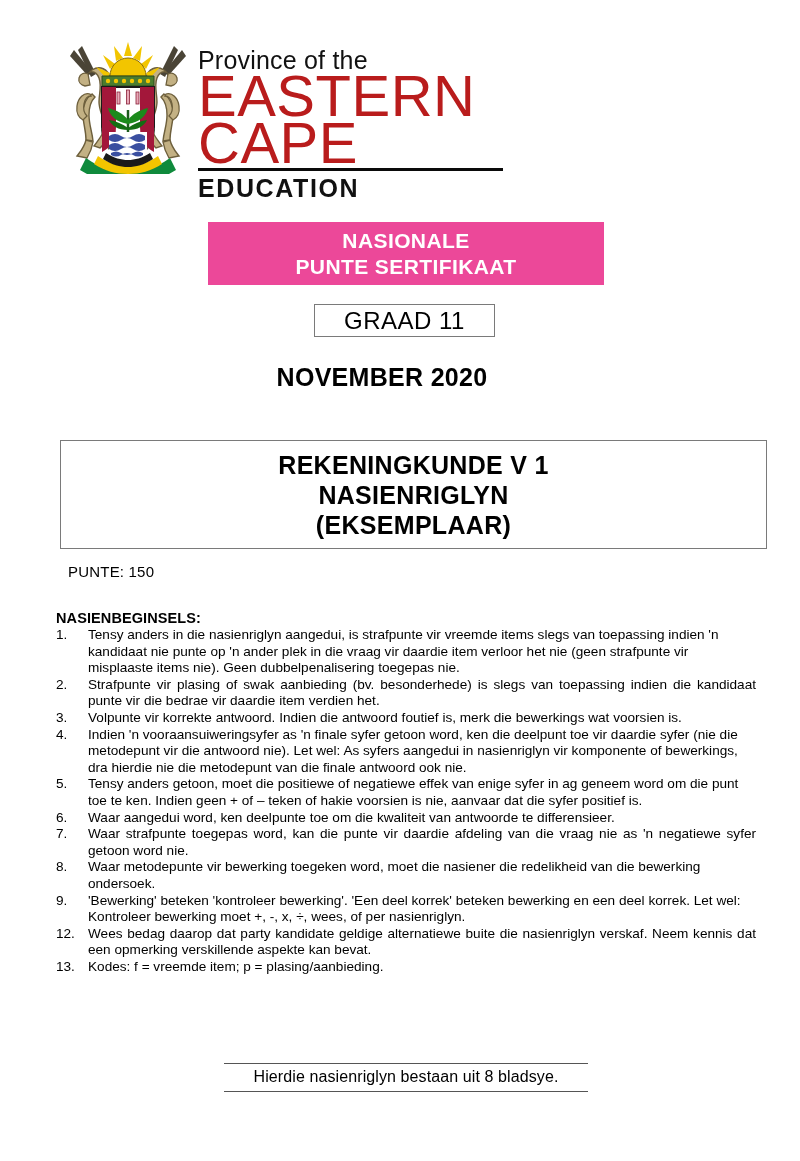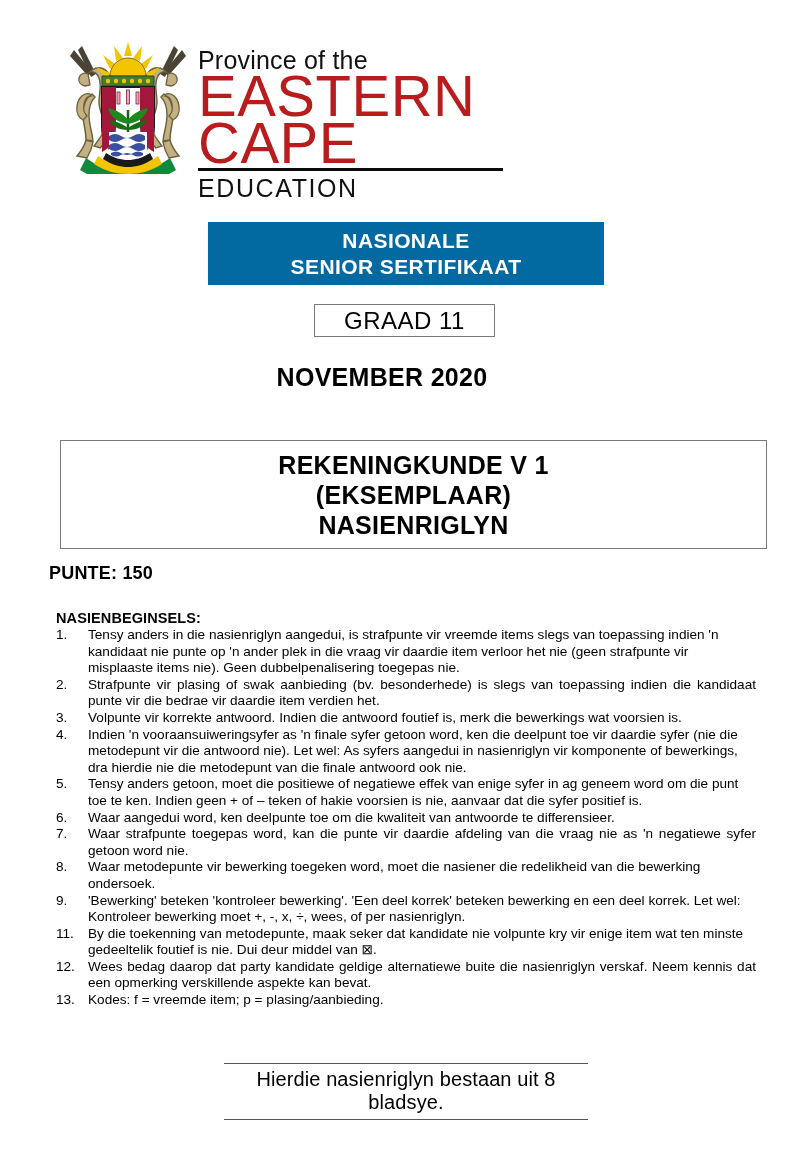--- a/index.html
+++ b/index.html
@@ -60,32 +60,32 @@
     width: 305px;
     height: 3px;
     background: #0a0a0a;
     margin-top: 2px;
     margin-bottom: 4px;
   }
   .wm-line3 {
     font-size: 25px;
     line-height: 27px;
     letter-spacing: 1.6px;
-    font-weight: 400;
+    font-weight: 700;
     color: #111;
   }
 
   
   .black-banner {
     position: absolute;
     left: 208px;
     top: 222px;
     width: 396px;
     height: 63px;
-    background: #0369a1;
+    background: #ec4899;
     color: #ffffff;
     display: flex;
     flex-direction: column;
     align-items: center;
     justify-content: center;
     font-weight: bold;
     font-size: 21px;
     line-height: 26px;
     letter-spacing: 0.4px;
   }
@@ -135,24 +135,24 @@
     font-weight: bold;
     font-size: 25px;
     line-height: 30px;
     letter-spacing: 0.3px;
     margin-left: 12px;
   }
 
   
   .marks {
     position: absolute;
-    left: 49px;
+    left: 68px;
     top: 563px;
-    font-weight: bold;
-    font-size: 18px;
+    font-weight: normal;
+    font-size: 15px;
     letter-spacing: 0.2px;
   }
 
   
   .principles-heading {
     position: absolute;
     left: 56px;
     top: 610px;
     font-weight: bold;
     font-size: 14.5px;
@@ -185,21 +185,21 @@
   
   .pages-box {
     position: absolute;
     left: 224px;
     top: 1063px;
     width: 364px;
     border-top: 1.5px solid #555;
     border-bottom: 1.5px solid #555;
     padding: 4px 0 5px 0;
     text-align: center;
-    font-size: 20px;
+    font-size: 16px;
     letter-spacing: 0.1px;
   }
 </style>
 </head>
 <body>
 
 <div class="masthead">
   <div class="crest">
     <svg viewBox="0 0 132 142" xmlns="http://www.w3.org/2000/svg">
 
@@ -276,33 +276,33 @@
   <div class="wordmark">
     <div class="wm-line1">Province of the</div>
     <div class="wm-line2">EASTERN CAPE</div>
     <div class="wm-rule"></div>
     <div class="wm-line3">EDUCATION</div>
   </div>
 </div>
 
 <div class="black-banner">
   <div>NASIONALE</div>
-  <div>SENIOR SERTIFIKAAT</div>
+  <div>PUNTE SERTIFIKAAT</div>
 </div>
 
 <div class="grade-box">
   <span>GRAAD 11</span>
 </div>
 
 <div class="exam-date">NOVEMBER 2020</div>
 
 <div class="subject-box">
   <div>REKENINGKUNDE V 1</div>
+  <div>NASIENRIGLYN</div>
   <div>(EKSEMPLAAR)</div>
-  <div>NASIENRIGLYN</div>
 </div>
 
 <div class="marks">PUNTE:  150</div>
 
 <div class="principles-heading">NASIENBEGINSELS:</div>
 <div class="principles-list">
     <div class="principle-row">
       <div class="principle-num">1.</div>
       <div class="principle-text">Tensy anders in die nasienriglyn aangedui, is strafpunte vir vreemde items slegs van toepassing indien 'n kandidaat nie punte op 'n ander plek in die vraag vir daardie item verloor het nie (geen strafpunte vir misplaaste items nie). Geen dubbelpenalisering toegepas nie.</div>
     </div>
@@ -332,24 +332,20 @@
     </div>
     <div class="principle-row">
       <div class="principle-num">8.</div>
       <div class="principle-text">Waar metodepunte vir bewerking toegeken word, moet die nasiener die redelikheid van die bewerking ondersoek.</div>
     </div>
     <div class="principle-row">
       <div class="principle-num">9.</div>
       <div class="principle-text">'Bewerking' beteken 'kontroleer bewerking'. 'Een deel korrek' beteken bewerking en een deel korrek. Let wel: Kontroleer bewerking moet +, -, x, ÷, wees, of per nasienriglyn.</div>
     </div>
     <div class="principle-row">
-      <div class="principle-num">11.</div>
-      <div class="principle-text">By die toekenning van metodepunte, maak seker dat kandidate nie volpunte kry vir enige item wat ten minste gedeeltelik foutief is nie. Dui deur middel van ⊠.</div>
-    </div>
-    <div class="principle-row">
       <div class="principle-num">12.</div>
       <div class="principle-text justify">Wees bedag daarop dat party kandidate geldige alternatiewe buite die nasienriglyn verskaf. Neem kennis dat een opmerking verskillende aspekte kan bevat.</div>
     </div>
     <div class="principle-row">
       <div class="principle-num">13.</div>
       <div class="principle-text">Kodes: f = vreemde item; p = plasing/aanbieding.</div>
     </div>
   </div>
 
 <div class="pages-box">

